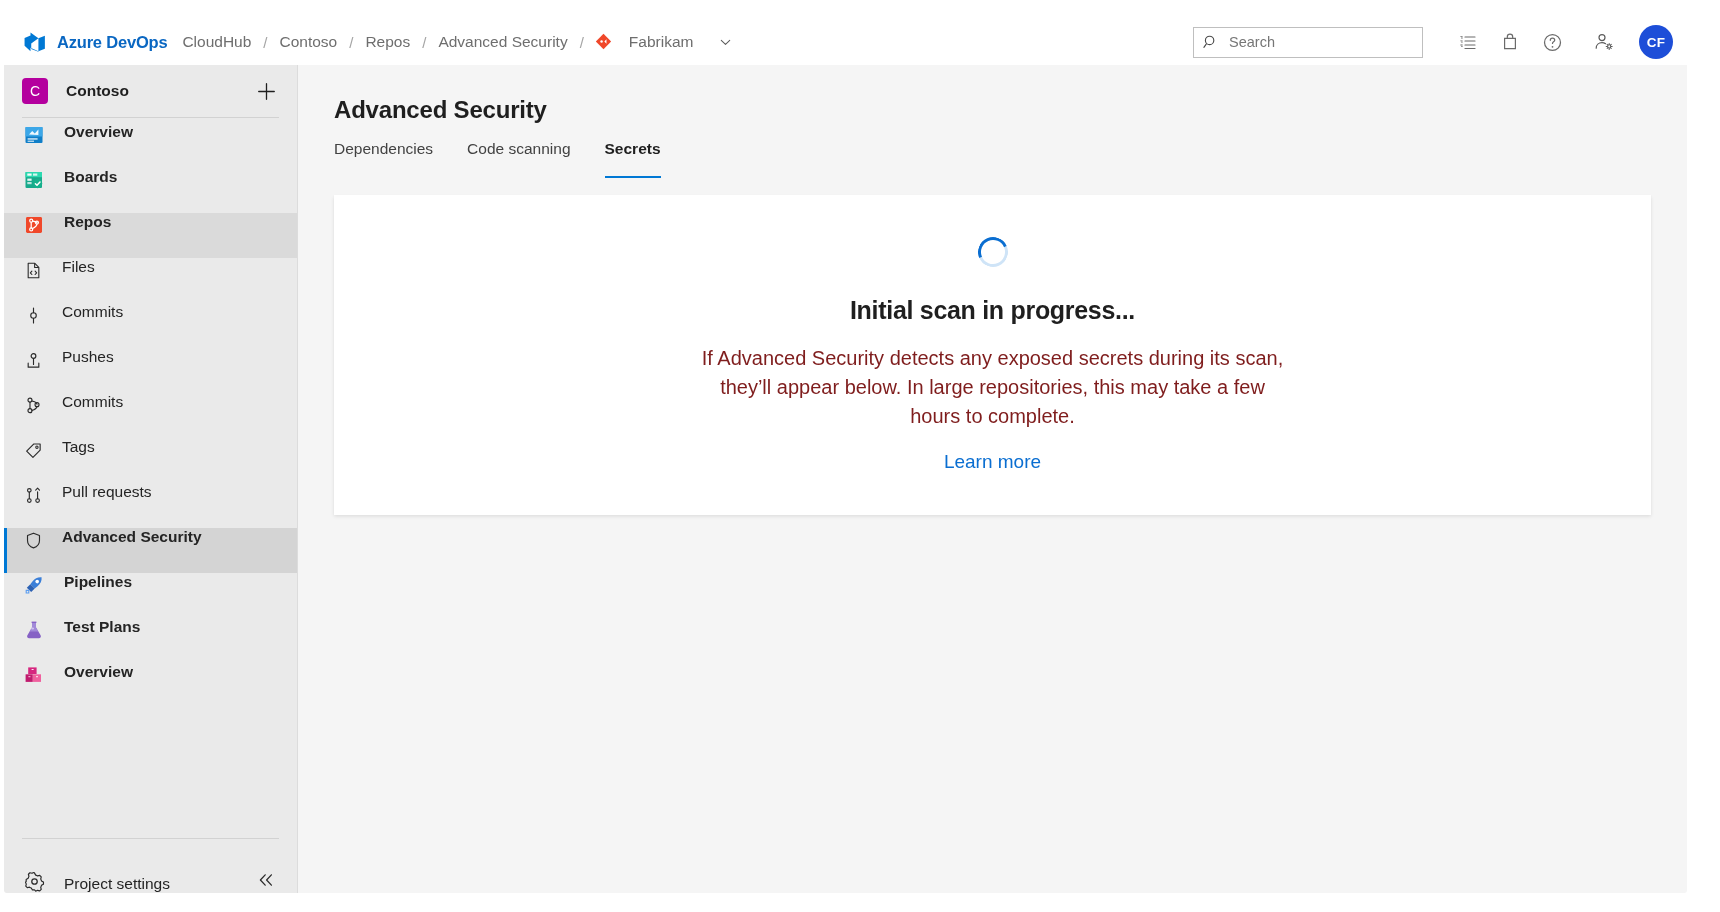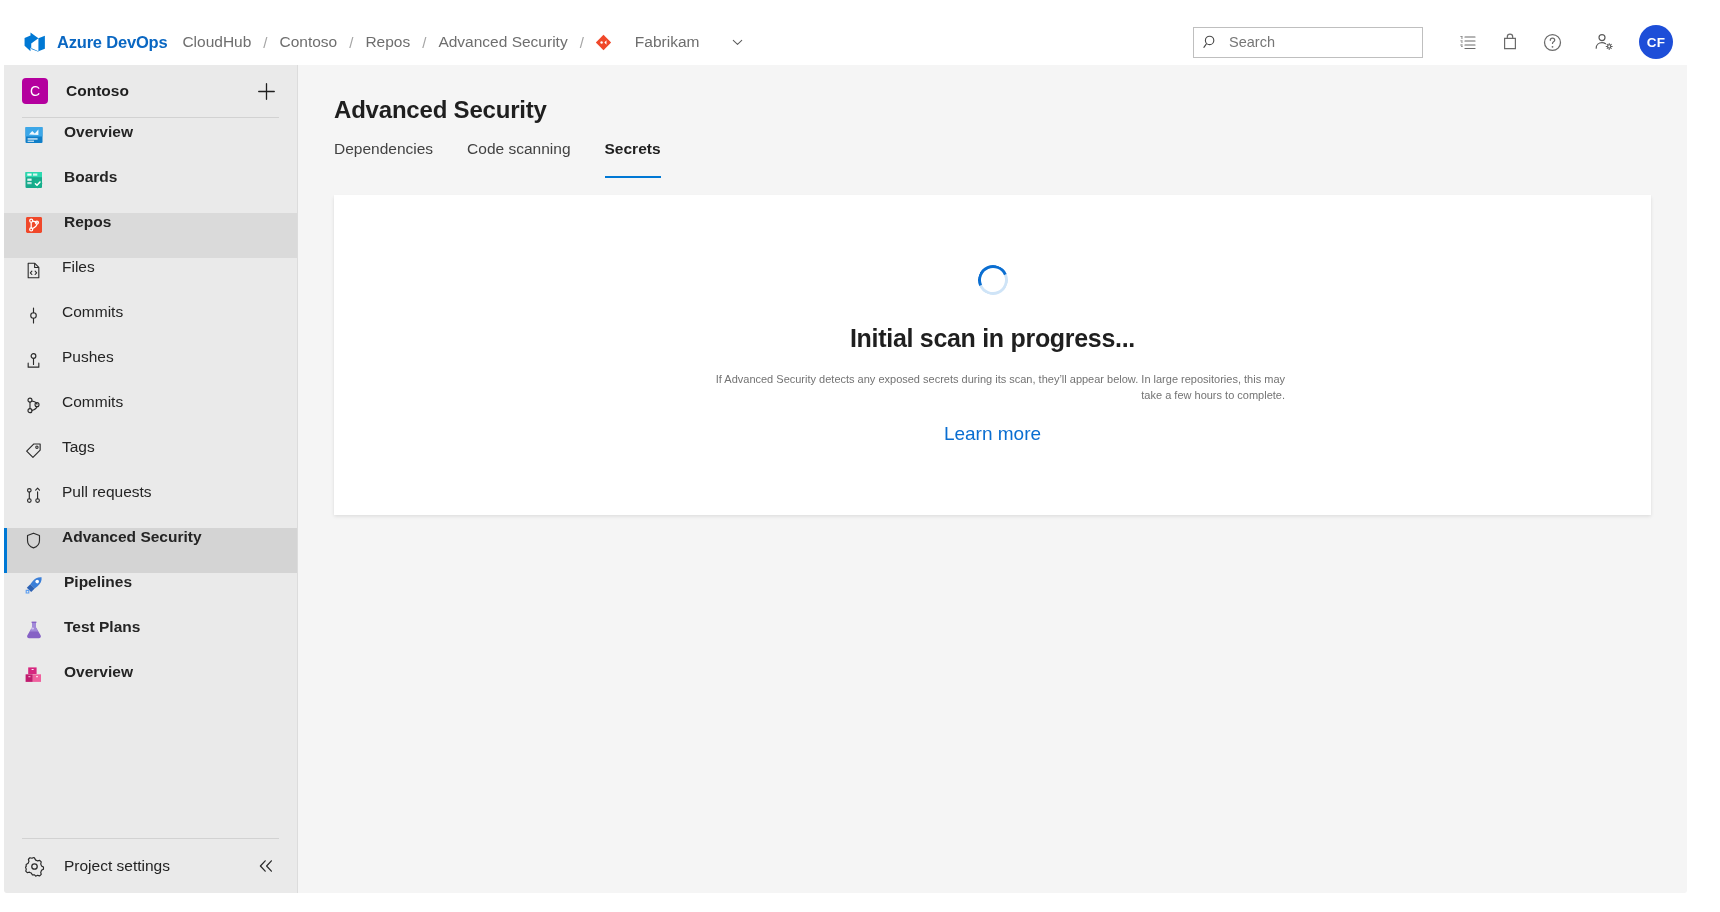--- a/index.html
+++ b/index.html
@@ -44,21 +44,21 @@
     white-space: nowrap;
   }
   .crumbs { display: flex; align-items: center; white-space: nowrap; }
   .crumb {
     font-size: 15.5px;
     color: #6e6e6e;
     padding: 0 1px;
   }
   .crumb.link { cursor: pointer; }
   .sep { font-size: 15px; color: #a5a5a5; margin: 0 11px; }
-  .repo-crumb { display: flex; align-items: center; gap: 22px; }
+  .repo-crumb { display: flex; gap: 16px; }
   .repo-icon { width: 17px; height: 17px; flex: 0 0 17px; display:block;}
   .chev-down { margin-left: 9px; display: flex; align-items: center; }
 
   .header-right {
     margin-left: auto;
     display: flex;
     align-items: center;
     gap: 4px;
   }
   .searchbox {
@@ -162,21 +162,21 @@
     width: 3px;
     background: #0078d4;
   }
   .nav-item.sub .ico { width: 22px; flex: 0 0 22px; }
 
   .side-foot { margin-top: auto; }
   .foot-divider { height: 1px; background: #d2d2d2; margin: 0 18px 0 18px; }
   .foot-row {
     height: 54px;
     display: flex;
-    align-items: center;
+    align-items: flex-end;
     padding: 0 18px 0 18px;
     cursor: pointer;
   }
   .foot-row .ico { width: 24px; height: 24px; flex: 0 0 24px; margin-right: 18px; display:flex;align-items:center;justify-content:center;}
   .foot-row .lbl { font-size: 15.5px; color: #242424; }
   .collapse-btn { margin-left: auto; width: 26px; height: 26px; display:flex;align-items:center;justify-content:center;cursor:pointer;}
 
   
   .main {
     flex: 1;
@@ -235,23 +235,23 @@
     margin-bottom: 29px;
   }
   .card-title {
     font-size: 25px;
     font-weight: bold;
     color: #1f1f1f;
     letter-spacing: -0.3px;
     margin-bottom: 19px;
   }
   .card-desc {
-    font-size: 11px;
-    color: #737373;
-    text-align: right;
+    font-size: 20px;
+    color: #7f1d1d;
+    text-align: center;
     line-height: 1.45;
     max-width: 585px;
   }
   .card-link {
     margin-top: 20px;
     font-size: 19px;
     color: #0a6ed1;
     cursor: pointer;
   }
 </style>

